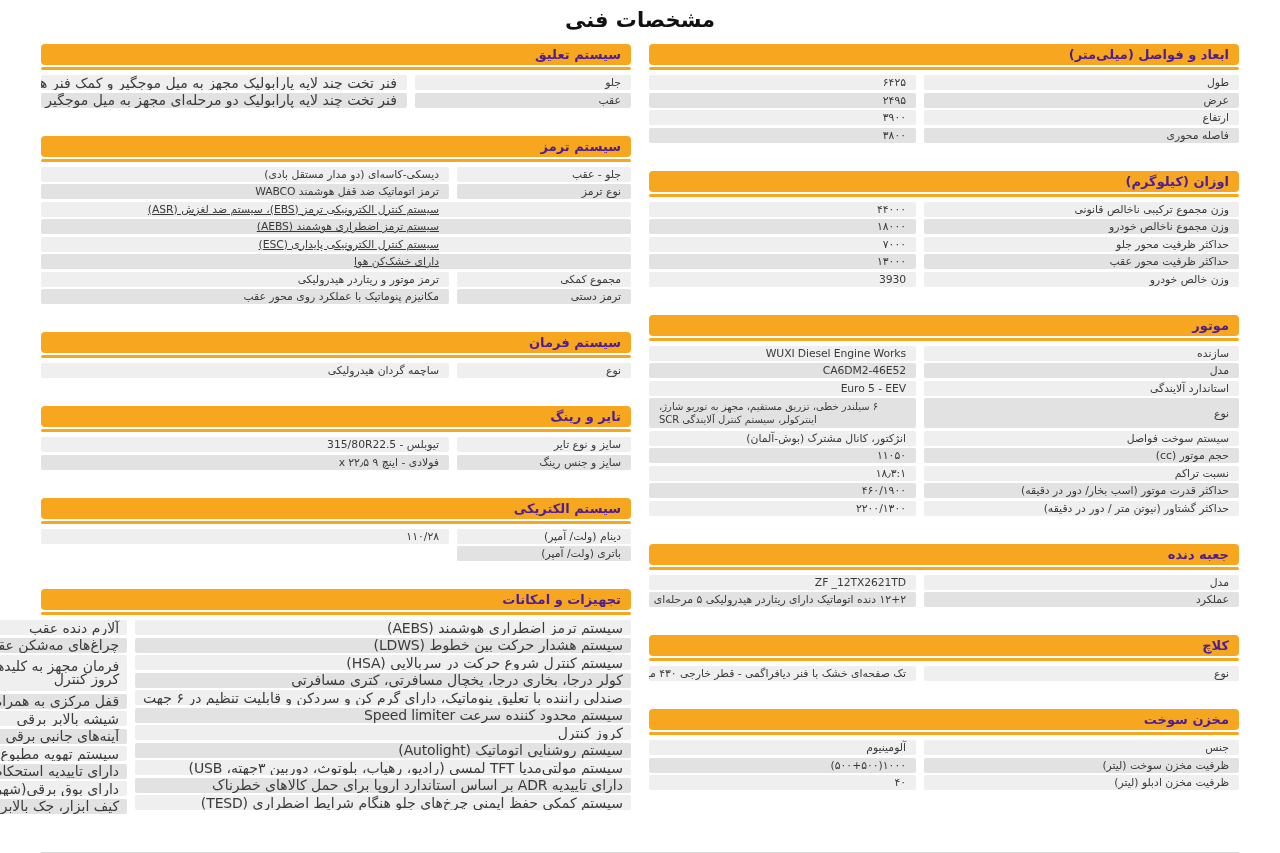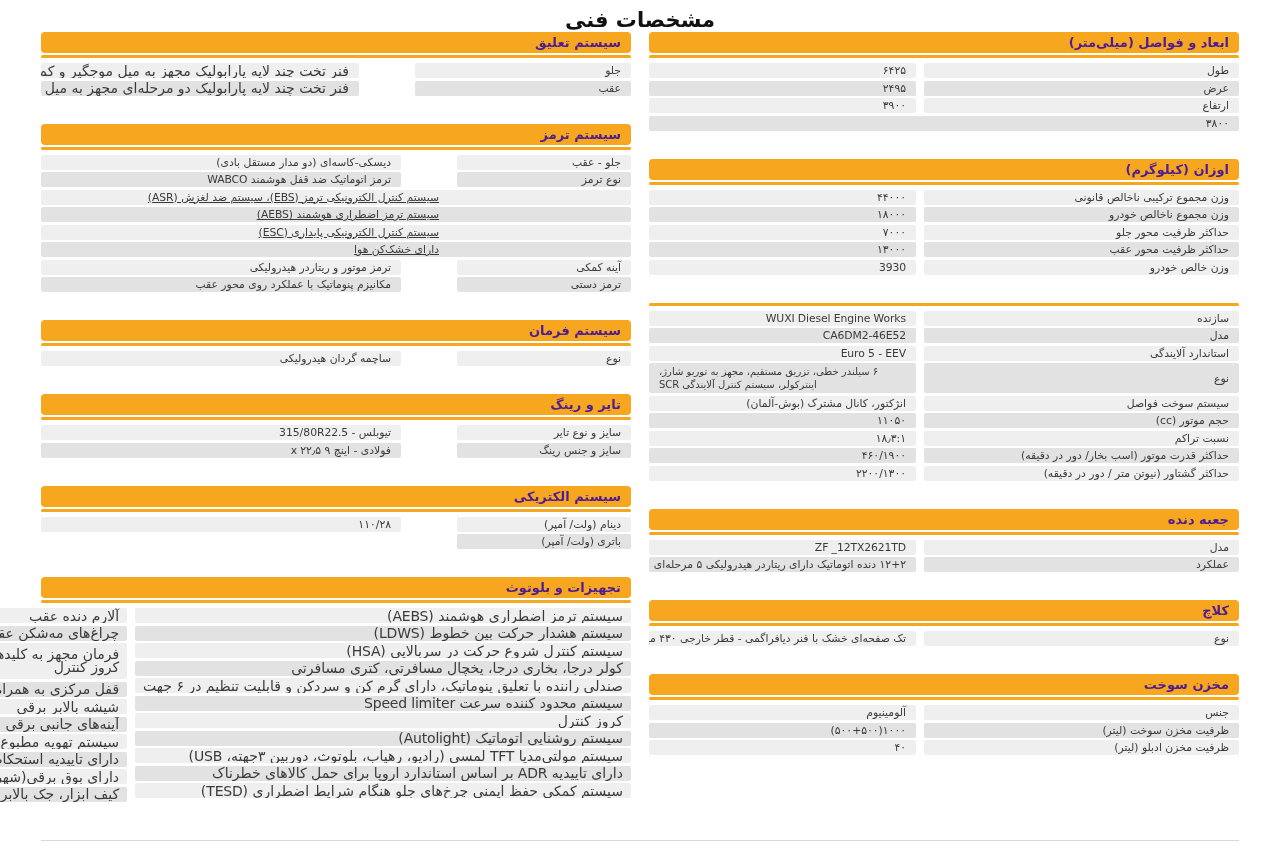--- a/index.html
+++ b/index.html
@@ -1,40 +1,40 @@
 <!DOCTYPE html>
 <html dir="rtl" lang="fa" style="--accent: #f7a71f;"><head>
 <meta charset="utf-8">
 <style>
   * { margin:0; padding:0; box-sizing:border-box; }
   html,body { width:1280px; height:853px; overflow:hidden; background:#ffffff;
     font-family:"DejaVu Sans", sans-serif; direction:rtl; }
   .page { width:1280px; height:853px; padding:8px 41px 0 41px; position:relative; }
-  .page-title { text-align:center; font-size:21px; font-weight:bold; color:#111; margin-bottom:0; }
+  .page-title { text-align:center; font-size:21px; font-weight:bold; color:#111; margin-bottom:12px; }
   .cols { display:flex; gap:18px; align-items:flex-start; }
   .col { width:590px; flex:0 0 590px; }
 
   
   .sec { margin-bottom:28px; }
   .bar { height:21px; background:var(--accent); border-radius:4px;
          display:flex; align-items:center; padding:0 10px; }
   .bar span { font-size:13px; font-weight:bold; color:#4c1d95; line-height:1; }
   .ul { height:3px; background:var(--accent); border-radius:2px; margin-top:2px; }
   .rows { margin-top:5px; }
   .row { display:flex; gap:8px; margin-bottom:2.5px; }
   .cl, .cv { border-radius:2px; display:flex; align-items:center; padding:0 10px;
              height:15px; font-size:10.8px; color:#3a3a3a; white-space:nowrap; overflow:hidden; }
   .cl { justify-content:flex-start; }
   .cv { flex:1 1 auto; justify-content:flex-start; letter-spacing:-0.1px; }
   .row:nth-child(odd)  .cl, .row:nth-child(odd)  .cv { background:#efefef; }
   .row:nth-child(even) .cl, .row:nth-child(even) .cv { background:#e2e2e2; }
 
   
   .colR .cl { flex:0 0 315px; }
-  .colL .cl { flex:0 0 174px;margin-left:48px; }
+  .colL .cl { flex:0 0 174px; }
   .sec-suspension .cl { flex:0 0 216px; }
   .sec-suspension .cv { font-size:14px; }
 
   
   .row.full .cv { padding-left:22px; padding-right:192px;text-decoration:underline; }
 
   
   .row.tall .cl, .row.tall .cv { height:auto; min-height:15px; }
   .row.tall .cv { white-space:normal; line-height:13px; padding:2px 10px; font-size:10px; text-align:left; }
 
@@ -70,20 +70,21 @@
             </div>
             <div class="row">
               <div class="cl">عرض</div>
               <div class="cv">۲۴۹۵</div>
             </div>
             <div class="row">
               <div class="cl">ارتفاع</div>
               <div class="cv">۳۹۰۰</div>
             </div>
             <div class="row">
+              <div class="cl">فاصله محوری</div>
               <div class="cv">۳۸۰۰</div>
             </div>
           </div>
         </div>
         <div class="sec sec-weights">
           <div class="bar">
             <span>اوزان (کیلوگرم)</span>
           </div>
           <div class="ul"></div>
           <div class="rows">
@@ -103,20 +104,23 @@
               <div class="cl">حداکثر ظرفیت محور عقب</div>
               <div class="cv">۱۳۰۰۰</div>
             </div>
             <div class="row">
               <div class="cl">وزن خالص خودرو</div>
               <div class="cv">3930</div>
             </div>
           </div>
         </div>
         <div class="sec sec-engine">
+          <div class="bar">
+            <span>موتور</span>
+          </div>
           <div class="ul"></div>
           <div class="rows">
             <div class="row">
               <div class="cl">سازنده</div>
               <div class="cv">WUXI Diesel Engine Works</div>
             </div>
             <div class="row">
               <div class="cl">مدل</div>
               <div class="cv">CA6DM2-46E52</div>
             </div>
@@ -236,21 +240,21 @@
             <div class="row full">
               <div class="cv">سیستم ترمز اضطراری هوشمند (AEBS)</div>
             </div>
             <div class="row full">
               <div class="cv">سیستم کنترل الکترونیکی پایداری (ESC)</div>
             </div>
             <div class="row full">
               <div class="cv">دارای خشک‌کن هوا</div>
             </div>
             <div class="row">
-              <div class="cl">آینه کمکی</div>
+              <div class="cl">مجموع کمکی</div>
               <div class="cv">ترمز موتور و ریتاردر هیدرولیکی</div>
             </div>
             <div class="row">
               <div class="cl">ترمز دستی</div>
               <div class="cv">مکانیزم پنوماتیک با عملکرد روی محور عقب</div>
             </div>
           </div>
         </div>
         <div class="sec sec-steering">
           <div class="bar">
@@ -290,21 +294,21 @@
               <div class="cl">دینام (ولت/ آمپر)</div>
               <div class="cv">۱۱۰/۲۸</div>
             </div>
             <div class="row">
               <div class="cl">باتری (ولت/ آمپر)</div>
             </div>
           </div>
         </div>
         <div class="sec sec-equipment">
           <div class="bar">
-            <span>تجهیزات و بلوتوث</span>
+            <span>تجهیزات و امکانات</span>
           </div>
           <div class="ul"></div>
           <div class="eqcols">
             <ul class="eqlist">
               <li>سیستم ترمز اضطراری هوشمند (AEBS)</li>
               <li>سیستم هشدار حرکت بین خطوط (LDWS)</li>
               <li>سیستم کنترل شروع حرکت در سربالایی (HSA)</li>
               <li>کولر درجا، بخاری درجا، یخچال مسافرتی، کتری مسافرتی</li>
               <li>صندلی راننده با تعلیق پنوماتیک، دارای گرم کن و سردکن و قابلیت تنظیم در ۶ جهت</li>
               <li>سیستم محدود کننده سرعت Speed limiter</li>

